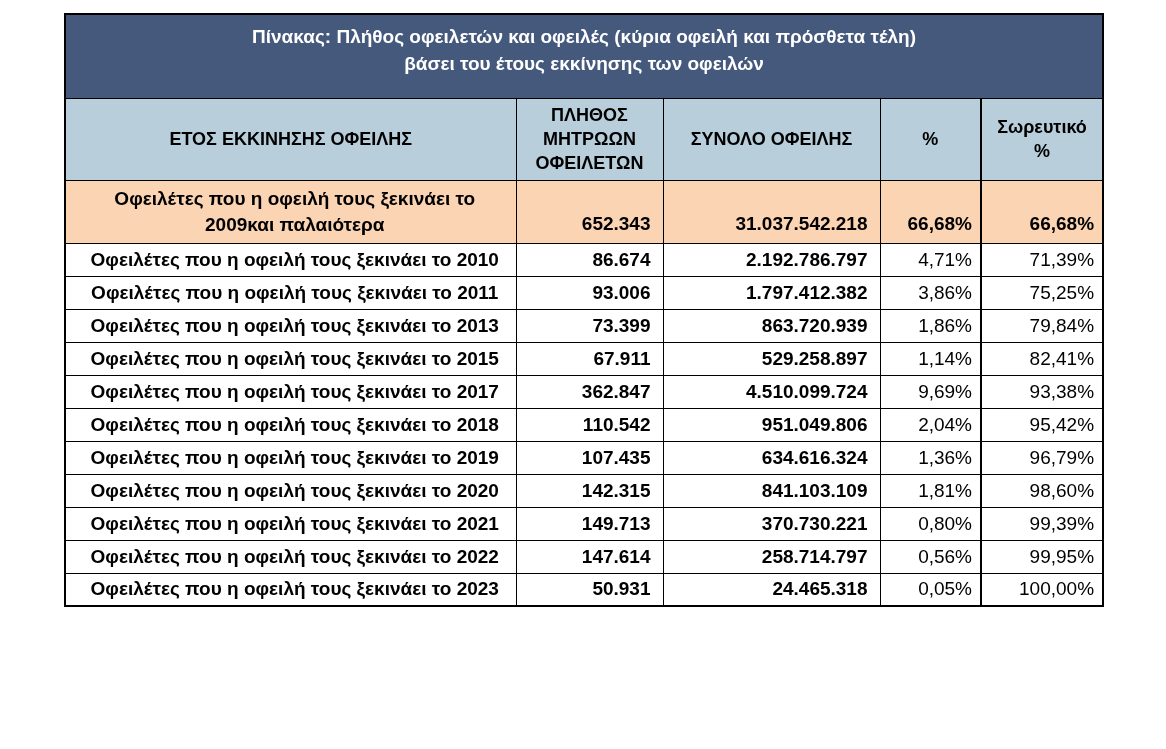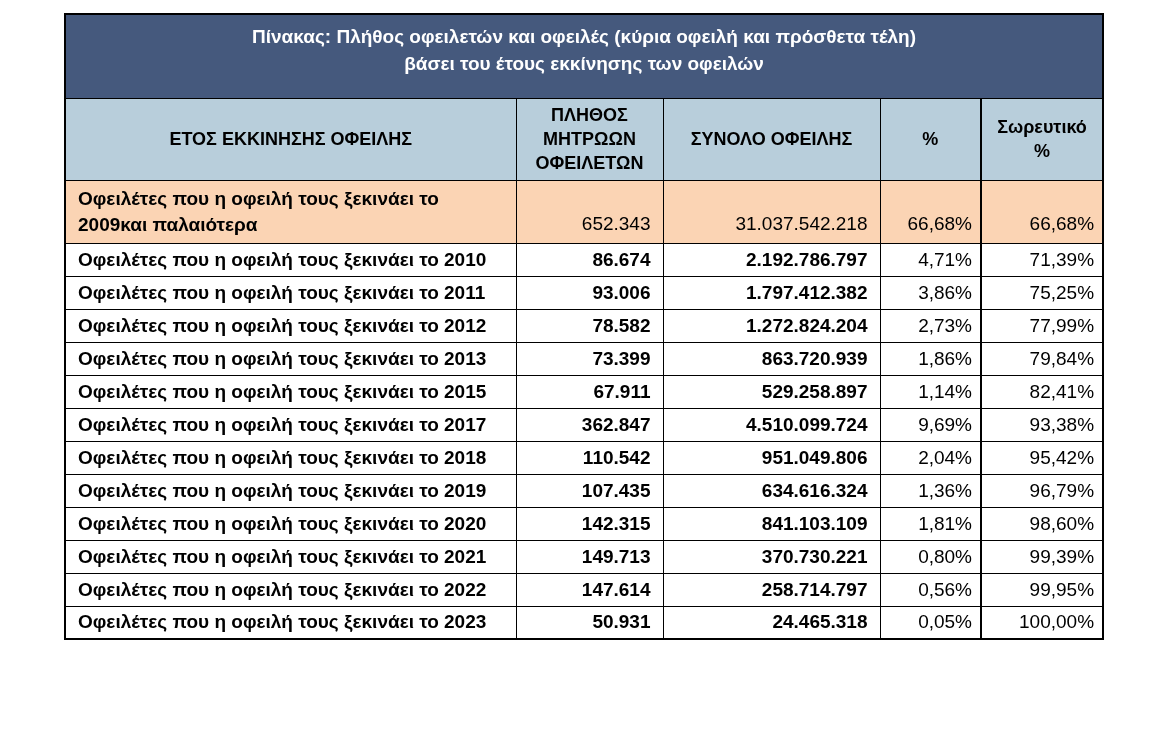--- a/index.html
+++ b/index.html
@@ -65,39 +65,39 @@
   
   .debt-table tbody td {
     background: #ffffff;
     height: 33px;
     font-size: 19px;
     color: #000;
     vertical-align: middle;
   }
   td.label-cell {
     font-weight: bold;
-    text-align: left;
+    text-align: center;
     padding: 2px 4px 2px 12px;
     white-space: nowrap;
     margin-left: 24px;
   }
   td.num-cell  { text-align: right; padding-right: 12px; font-weight: bold; }
   td.pct-cell  { text-align: right; padding-right: 8px;  font-weight: normal; margin-left: 6px; }
 
   tr.highlight td { background: var(--highlight-bg, #FBD4B4); }
   tr.highlight td.label-cell {
     white-space: normal;
     line-height: 26px;
     padding-top: 5px;
     padding-bottom: 5px;
     vertical-align: middle;
   }
   tr.highlight td { height: 62px; }
   tr.highlight td.num-cell, tr.highlight td.pct-cell {
-    font-weight: normal;
+    font-weight: bold;
     vertical-align: bottom;
     padding-bottom: 8px;
   }
 </style>
 </head>
 <body>
 
 <div class="page">
   <table class="debt-table">
     <colgroup>
@@ -138,27 +138,20 @@
     <td class="pct-cell">71,39%</td>
   </tr>
         <tr>
     <td class="label-cell">Οφειλέτες που η οφειλή τους ξεκινάει το 2011</td>
     <td class="num-cell">93.006</td>
     <td class="num-cell">1.797.412.382</td>
     <td class="pct-cell">3,86%</td>
     <td class="pct-cell">75,25%</td>
   </tr>
         <tr>
-    <td class="label-cell">Οφειλέτες που η οφειλή τους ξεκινάει το 2012</td>
-    <td class="num-cell">78.582</td>
-    <td class="num-cell">1.272.824.204</td>
-    <td class="pct-cell">2,73%</td>
-    <td class="pct-cell">77,99%</td>
-  </tr>
-        <tr>
     <td class="label-cell">Οφειλέτες που η οφειλή τους ξεκινάει το 2013</td>
     <td class="num-cell">73.399</td>
     <td class="num-cell">863.720.939</td>
     <td class="pct-cell">1,86%</td>
     <td class="pct-cell">79,84%</td>
   </tr>
         <tr>
     <td class="label-cell">Οφειλέτες που η οφειλή τους ξεκινάει το 2015</td>
     <td class="num-cell">67.911</td>
     <td class="num-cell">529.258.897</td>

